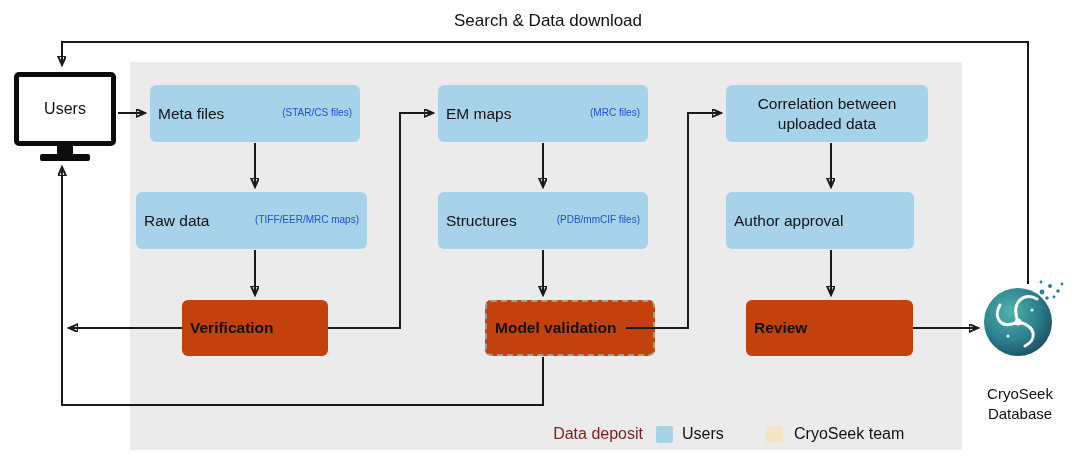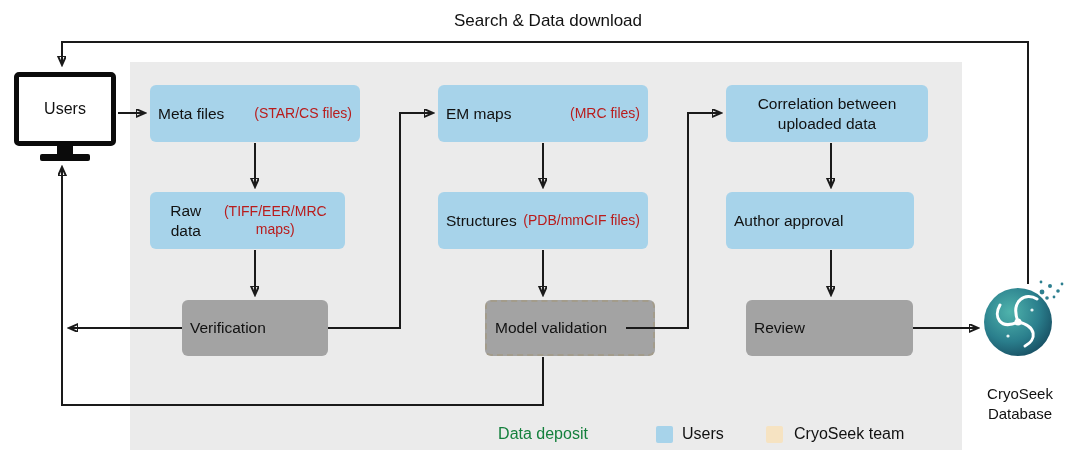--- a/index.html
+++ b/index.html
@@ -16,45 +16,45 @@
   .monitor .screen{box-sizing:border-box;width:102px;height:74px;border:5px solid #0b0b0b;
                    border-radius:5px;background:#fff;display:flex;align-items:center;justify-content:center;
                    font-size:16px;color:#111;}
   .monitor .neck{width:16px;height:8px;background:#0b0b0b;margin:0 auto;}
   .monitor .base{width:50px;height:7px;background:#0b0b0b;border-radius:2px;margin:0 auto;}
 
   
   .box{position:absolute;box-sizing:border-box;display:flex;flex-direction:row;align-items:center;
        justify-content:space-between;border-radius:6px;text-align:center;line-height:1.25;padding:4px 8px;}
   .box .title{font-size:15.5px;color:#111;}
-  .box .sub{font-size:14px;color:#b91c1c;}
+  .box .sub{font-size:10px;color:#1d4ed8;}
   .box-users{background:#A7D3EA;}
-  .box-team{background:#a3a3a3;}
+  .box-team{background:#c2410c;font-weight:bold;}
   .box-dashed{border:2px dashed #A39C8B;margin-left:29px;}
 
   .b-meta{left:150px;top:85px;width:210px;height:57px;}
-  .b-raw{left:150px;top:192px;width:195px;height:57px;}
+  .b-raw{left:136px;top:192px;width:231px;height:57px;}
   .b-verification{left:182px;top:300px;width:146px;height:56px;}
   .b-em{left:438px;top:85px;width:210px;height:57px;}
   .b-structures{left:438px;top:192px;width:210px;height:57px;}
   .b-validation{left:456px;top:300px;width:170px;height:56px;}
   .b-correlation{left:726px;top:85px;width:202px;height:57px;}
   .b-approval{left:726px;top:192px;width:188px;height:57px;}
   .b-review{left:746px;top:300px;width:167px;height:56px;}
 
   svg.arrows{position:absolute;left:0;top:0;width:1080px;height:462px;pointer-events:none;}
   svg.arrows path, svg.arrows line{stroke:#1A1A1A;stroke-width:2;fill:none;}
 
   
   .db-logo{position:absolute;left:980px;top:278px;width:86px;height:82px;}
   .db-label{position:absolute;left:958px;top:384px;width:124px;text-align:center;font-size:15px;
             color:#111;white-space:pre-line;line-height:1.35;}
 
   
-  .data-deposit{position:absolute;left:443px;top:425px;width:200px;text-align:center;font-size:16px;color:#15803d;}
+  .data-deposit{position:absolute;left:443px;top:425px;width:200px;text-align:right;font-size:16px;color:#7f1d1d;}
   .legend{position:absolute;top:425px;display:flex;align-items:center;gap:9px;font-size:16px;color:#111;}
   .legend-users{left:656px;}
   .legend-team{left:766px;gap:11px;}
   .swatch{width:17px;height:17px;border-radius:2px;display:inline-block;}
 </style>
 </head>
 <body>
 
 <div class="canvas">
 

